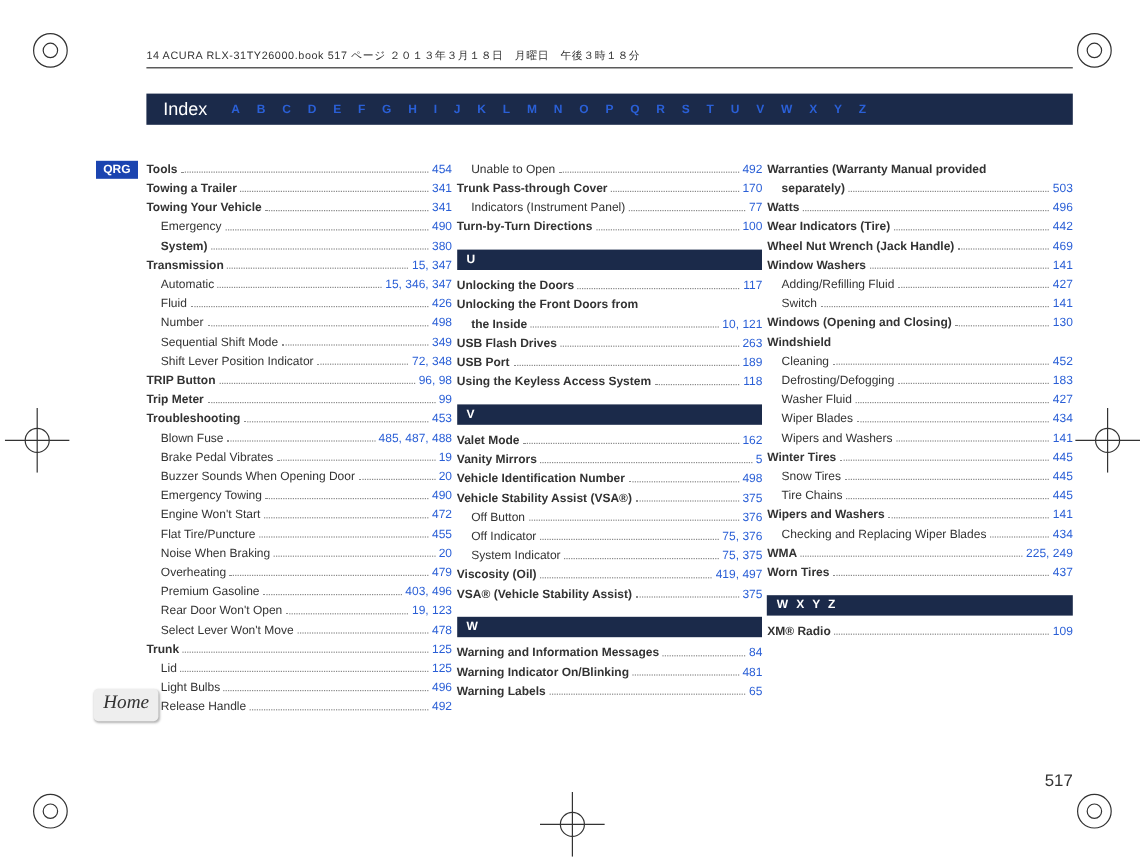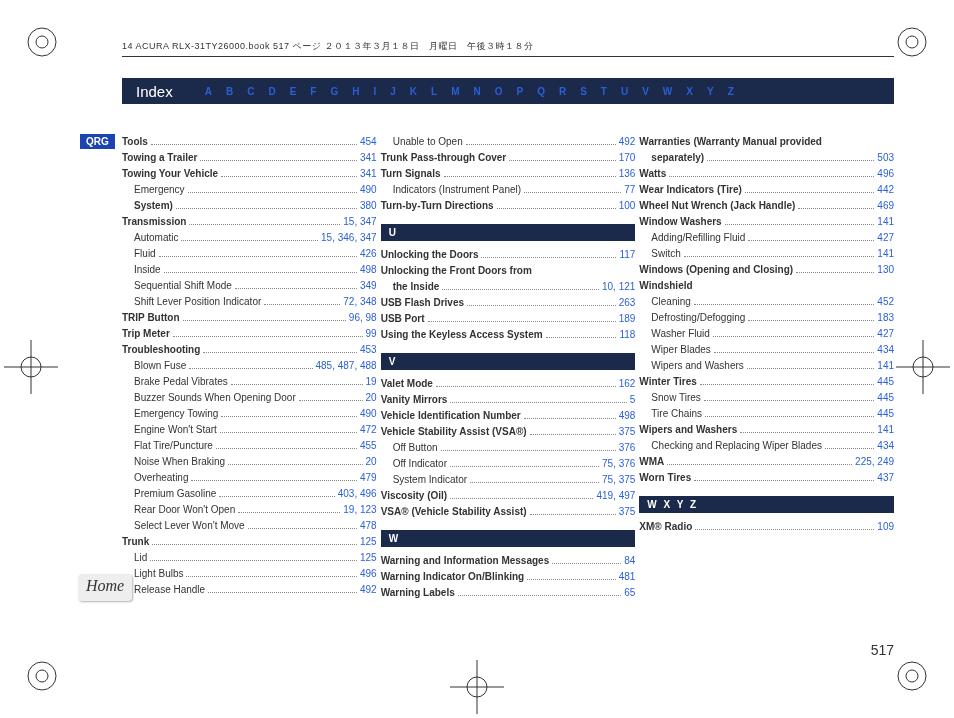--- a/index.html
+++ b/index.html
@@ -47,21 +47,21 @@
     background: #1b2a4a;
     color: #fff;
     display: flex;
     align-items: center;
     padding-left: 14px;
     gap: 12px;
   }
   .index-title {
     font-size: 15px;
     font-weight: normal;
-    margin-right: 20px;
+    margin-right: 8px;
   }
   .index-letters {
     display: flex;
     gap: 14px;
     font-size: 10px;
     font-weight: bold;
     color: #2a5fd6;
   }
   .qrg-tab {
     position: absolute;
@@ -247,21 +247,21 @@
         <span class="label">Automatic</span>
         <span class="dots"></span>
         <span class="pages">15, 346, 347</span>
       </div>
       <div class="row sub">
         <span class="label">Fluid</span>
         <span class="dots"></span>
         <span class="pages">426</span>
       </div>
       <div class="row sub">
-        <span class="label">Inside</span>
+        <span class="label">Number</span>
         <span class="dots"></span>
         <span class="pages">498</span>
       </div>
       <div class="row sub">
         <span class="label">Sequential Shift Mode</span>
         <span class="dots"></span>
         <span class="pages">349</span>
       </div>
       <div class="row sub">
         <span class="label">Shift Lever Position Indicator</span>
@@ -363,25 +363,20 @@
     <div id="col2a">
         <div class="row sub">
           <span class="label">Unable to Open</span>
           <span class="dots"></span>
           <span class="pages">492</span>
         </div>
         <div class="row bold">
           <span class="label">Trunk Pass-through Cover</span>
           <span class="dots"></span>
           <span class="pages">170</span>
-        </div>
-        <div class="row bold">
-          <span class="label">Turn Signals</span>
-          <span class="dots"></span>
-          <span class="pages">136</span>
         </div>
         <div class="row sub">
           <span class="label">Indicators (Instrument Panel)</span>
           <span class="dots"></span>
           <span class="pages">77</span>
         </div>
         <div class="row bold">
           <span class="label">Turn-by-Turn Directions</span>
           <span class="dots"></span>
           <span class="pages">100</span>

